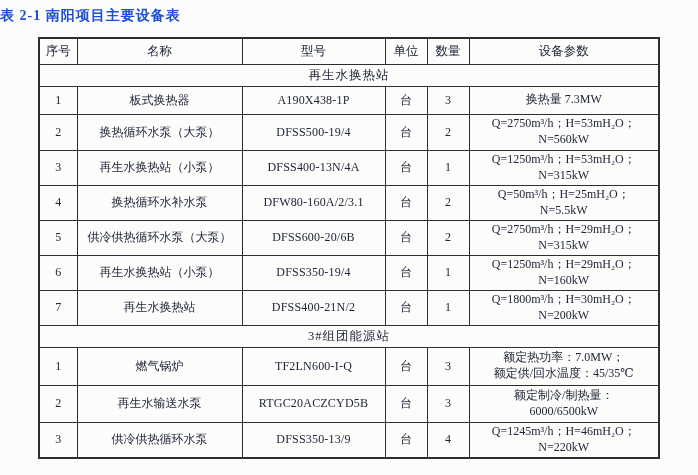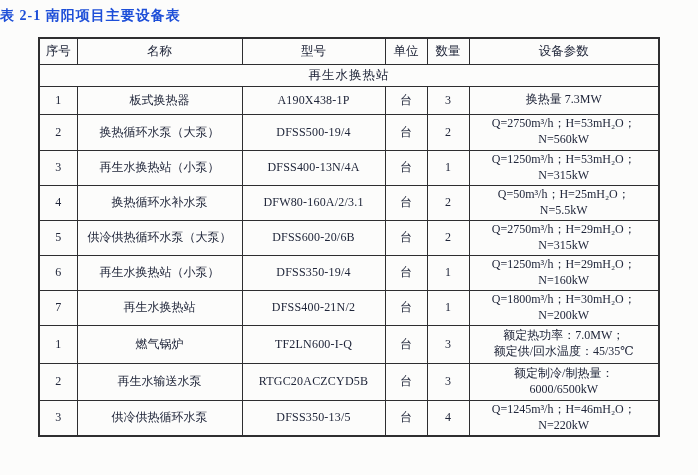--- a/index.html
+++ b/index.html
@@ -146,20 +146,23 @@
   <tr style="height:35px">
     <td>7</td>
     <td>再生水换热站</td>
     <td class="model">DFSS400-21N/2</td>
     <td>台</td>
     <td>1</td>
     <td class="params">Q=1800m³/h；H=30mH₂O；
 N=200kW</td>
   </tr>
 
+  <tr class="section" style="height:22px">
+    <td colspan="6">3#组团能源站</td>
+  </tr>
 
   <tr style="height:38px">
     <td>1</td>
     <td>燃气锅炉</td>
     <td class="model">TF2LN600-I-Q</td>
     <td>台</td>
     <td>3</td>
     <td class="params">额定热功率：7.0MW；
 额定供/回水温度：45/35℃</td>
   </tr>
@@ -170,21 +173,21 @@
     <td class="model">RTGC20ACZCYD5B</td>
     <td>台</td>
     <td>3</td>
     <td class="params">额定制冷/制热量：
 6000/6500kW</td>
   </tr>
 
   <tr style="height:36px">
     <td>3</td>
     <td>供冷供热循环水泵</td>
-    <td class="model">DFSS350-13/5</td>
+    <td class="model">DFSS350-13/9</td>
     <td>台</td>
     <td>4</td>
     <td class="params">Q=1245m³/h；H=46mH₂O；
 N=220kW</td>
   </tr>
 
 </tbody>
   </table>
 
 </body></html>

